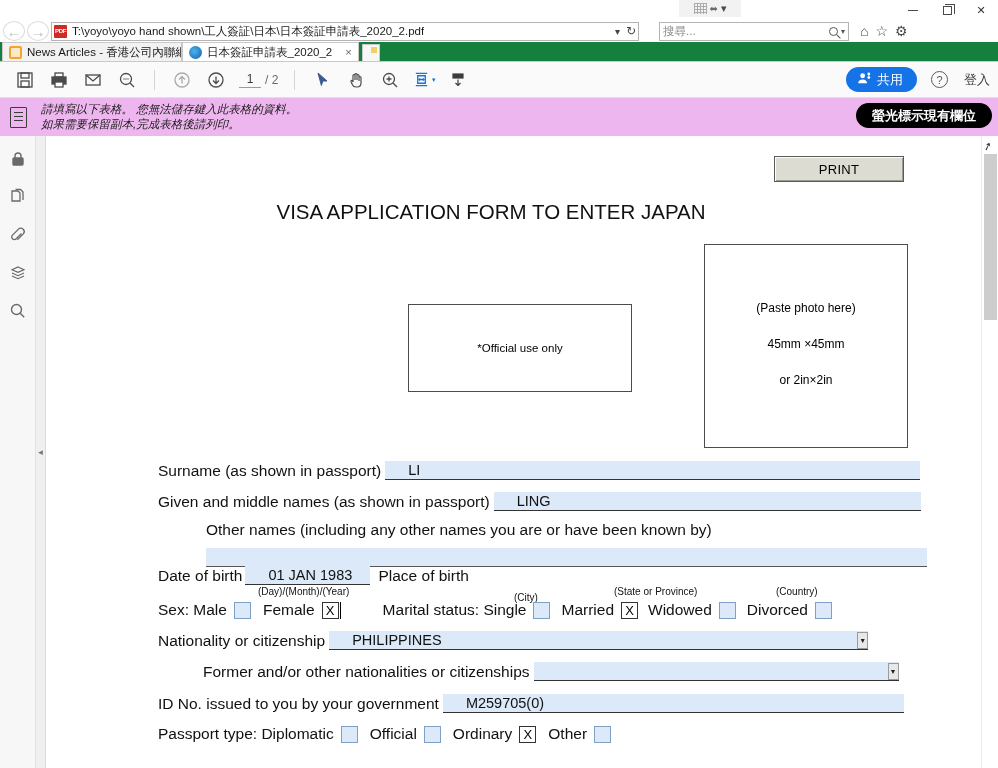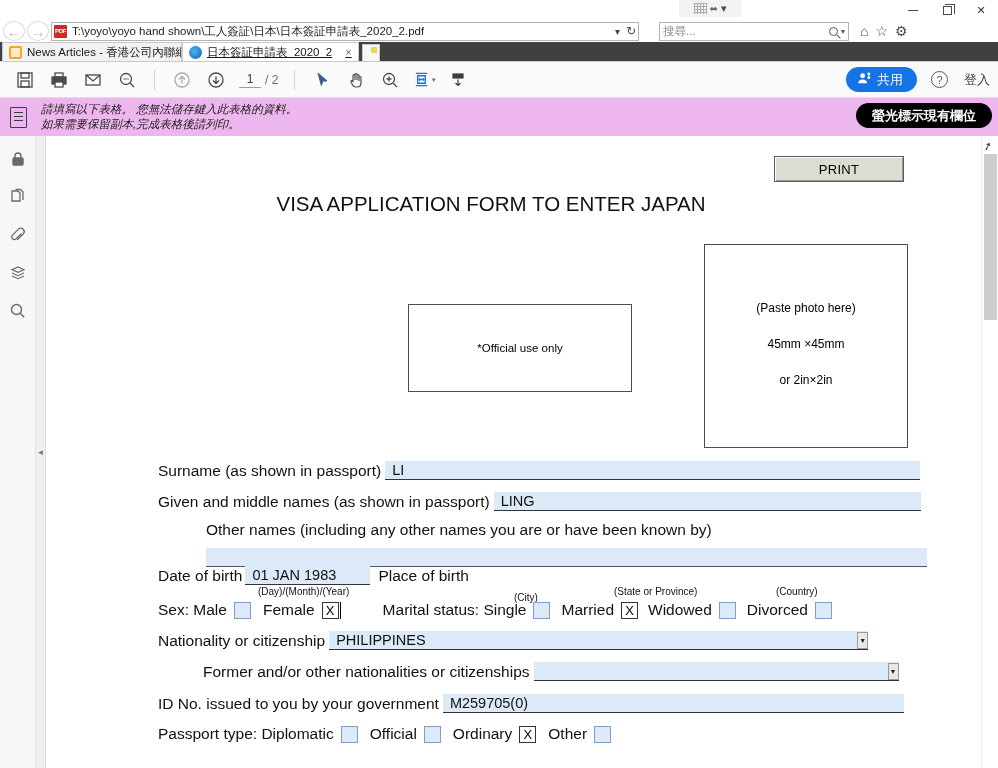--- a/index.html
+++ b/index.html
@@ -116,36 +116,36 @@
   .mag::after {
     content:""; position:absolute; right:-4px; bottom:-3px;
     width:5px; height:1.4px; background:#555; transform: rotate(45deg);
   }
   .ie-icons { display: flex; align-items: center; gap: 7px; margin-left: 9px; color:#4a4a4a; font-size: 14px;}
 
   
   .tabstrip {
     height: 20px;
     display: flex; align-items: flex-end;
-    background: #404040;
+    background: #15803d;
     border-bottom: 1px solid #c9c9c9;
     padding-left: 2px;
   }
   .tab {
     height: 19px;
     display: flex; align-items: center;
     padding: 0 6px;
     font-size: 11.5px; color: #1a1a1a;
     border: 1px solid #c9c9c9;
     border-bottom: none;
     background: #f2f2f2;
     max-width: 180px; white-space: nowrap; overflow: hidden;
     gap: 5px;
   }
-  .tab.active { background: #ffffff; text-decoration: underline; }
+  .tab.active { background: #ffffff; }
   .tab-favicon { width: 13px; height: 13px; flex: none; border-radius:2px; }
   .fav-news { background: #f4a62a; position: relative; }
   .fav-news::after{content:"";position:absolute;left:2px;top:2px;width:9px;height:9px;background:#fff;opacity:.75;}
   .fav-ie {
     background: radial-gradient(circle at 40% 40%, #4fb3e8 0%, #1f79c7 70%);
     border-radius: 50%;
   }
   .tab-close { font-size: 11px; color: #666; margin-left: 8px; }
   .newtab {
     width: 18px; height: 17px; margin-left: 3px;
@@ -255,21 +255,21 @@
   .print-btn {
     position: absolute; left: 728px; top: 20px;
     width: 130px; height: 26px;
     background: #dcdcd2;
     border: 1px solid #5a5a5a;
     box-shadow: inset 1px 1px 0 #fdfdfa, inset -1px -1px 0 #9b9b93;
     display: flex; align-items: center; justify-content: center;
     font-size: 13px; color: #000; letter-spacing: .3px;
   }
   .doc-title {
-    position: absolute; left: 0; top: 56px; width: 890px;
+    position: absolute; left: 0; top: 64px; width: 890px;
     text-align: center; font-size: 20.5px; color: #111;
   }
   .official-box {
     position: absolute; left: 362px; top: 168px;
     width: 224px; height: 88px;
     border: 1.3px solid #4c4c4c;
     display: flex; align-items: center; justify-content: center;
     font-size: 11.5px;
   }
   .photo-box {
@@ -282,21 +282,21 @@
   }
 
   
   .frow { position: absolute; display: flex; align-items: flex-end; font-size: 15.5px; color:#111; }
   .lbl { white-space: nowrap; }
   .fld {
     background: #dbe9f8;
     border-bottom: 1.2px solid #333;
     height: 19px;
     display: flex; align-items: center;
-    padding-left: 7px;
+    padding-left: 23px;
     font-size: 14.5px; color: #111;
     white-space: nowrap; overflow: hidden; text-align: center;
   }
   .fld.empty { border-bottom: 1.2px solid #555; }
   .dd-arrow {
     width: 11px; height: 17px; margin-left: auto;
     background: #e8e8e8; border: 1px solid #9a9a9a;
     display: flex; align-items: center; justify-content: center;
     font-size: 7px; color: #222; flex: none;
   }

